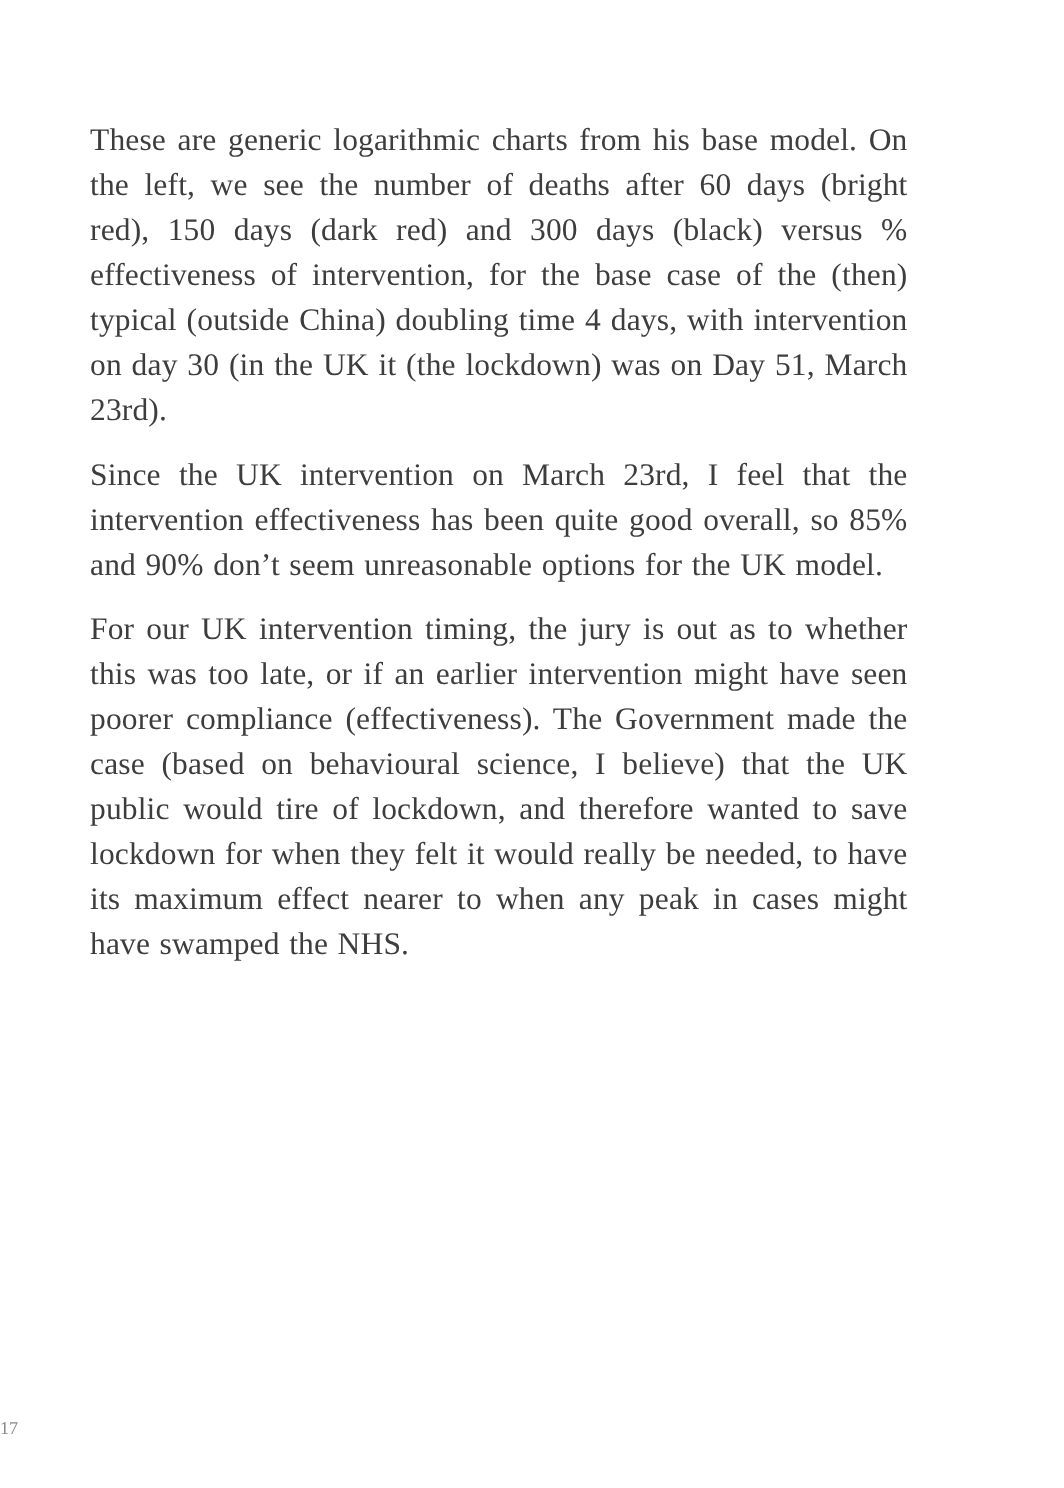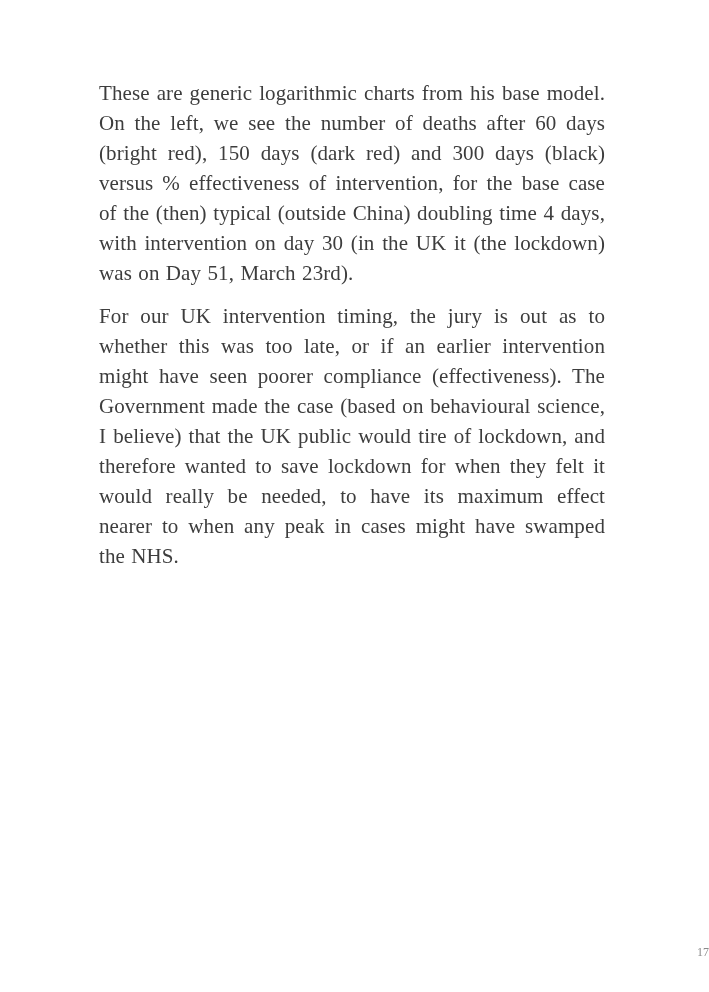--- a/index.html
+++ b/index.html
@@ -11,47 +11,48 @@
     height: 992px;
     background: #ffffff;
     font-family: "Liberation Serif", "DejaVu Serif", serif;
     position: relative;
     overflow: hidden;
   }
   .page {
     box-sizing: border-box;
     width: 709px;
     height: 992px;
-    padding: 78px 104px 0 99px;
+    padding: 78px 104px 0 60px;
     background: #ffffff;
     position: relative;
   }
   .body-text p {
     margin: 0 0 13px 0;
     font-size: 21px;
     line-height: 30px;
     color: #3d3d3d;
     text-align: justify;
     text-justify: inter-word;
     letter-spacing: 0.1px;
     word-spacing: 1px;
   }
   .page-number {
     position: absolute;
     bottom: 32px;
     left: 0;
     width: 709px;
-    text-align: right;
+    text-align: left;
     font-size: 12px;
     color: #8a8a8a;
     font-family: "Liberation Serif", "DejaVu Serif", serif;
   }
 </style>
 </head>
 <body>
 
 <div class="page">
   <div class="body-text">
     <p>These are generic logarithmic charts from his base model. On the left, we see the number of deaths after 60 days (bright red), 150 days (dark red) and 300 days (black) versus % effectiveness of intervention, for the base case of the (then) typical (outside China) doubling time 4 days, with intervention on day 30 (in the UK it (the lockdown) was on Day 51, March 23rd).</p>
+    <p>Since the UK intervention on March 23rd, I feel that the intervention effectiveness has been quite good overall, so 85% and 90% don’t seem unreasonable options for the UK model.</p>
     <p>For our UK intervention timing, the jury is out as to whether this was too late, or if an earlier intervention might have seen poorer compliance (effectiveness). The Government made the case (based on behavioural science, I believe) that the UK public would tire of lockdown, and therefore wanted to save lockdown for when they felt it would really be needed, to have its maximum effect nearer to when any peak in cases might have swamped the NHS.</p>
   </div>
   <div class="page-number">17</div>
 </div>
 
 </body></html>

